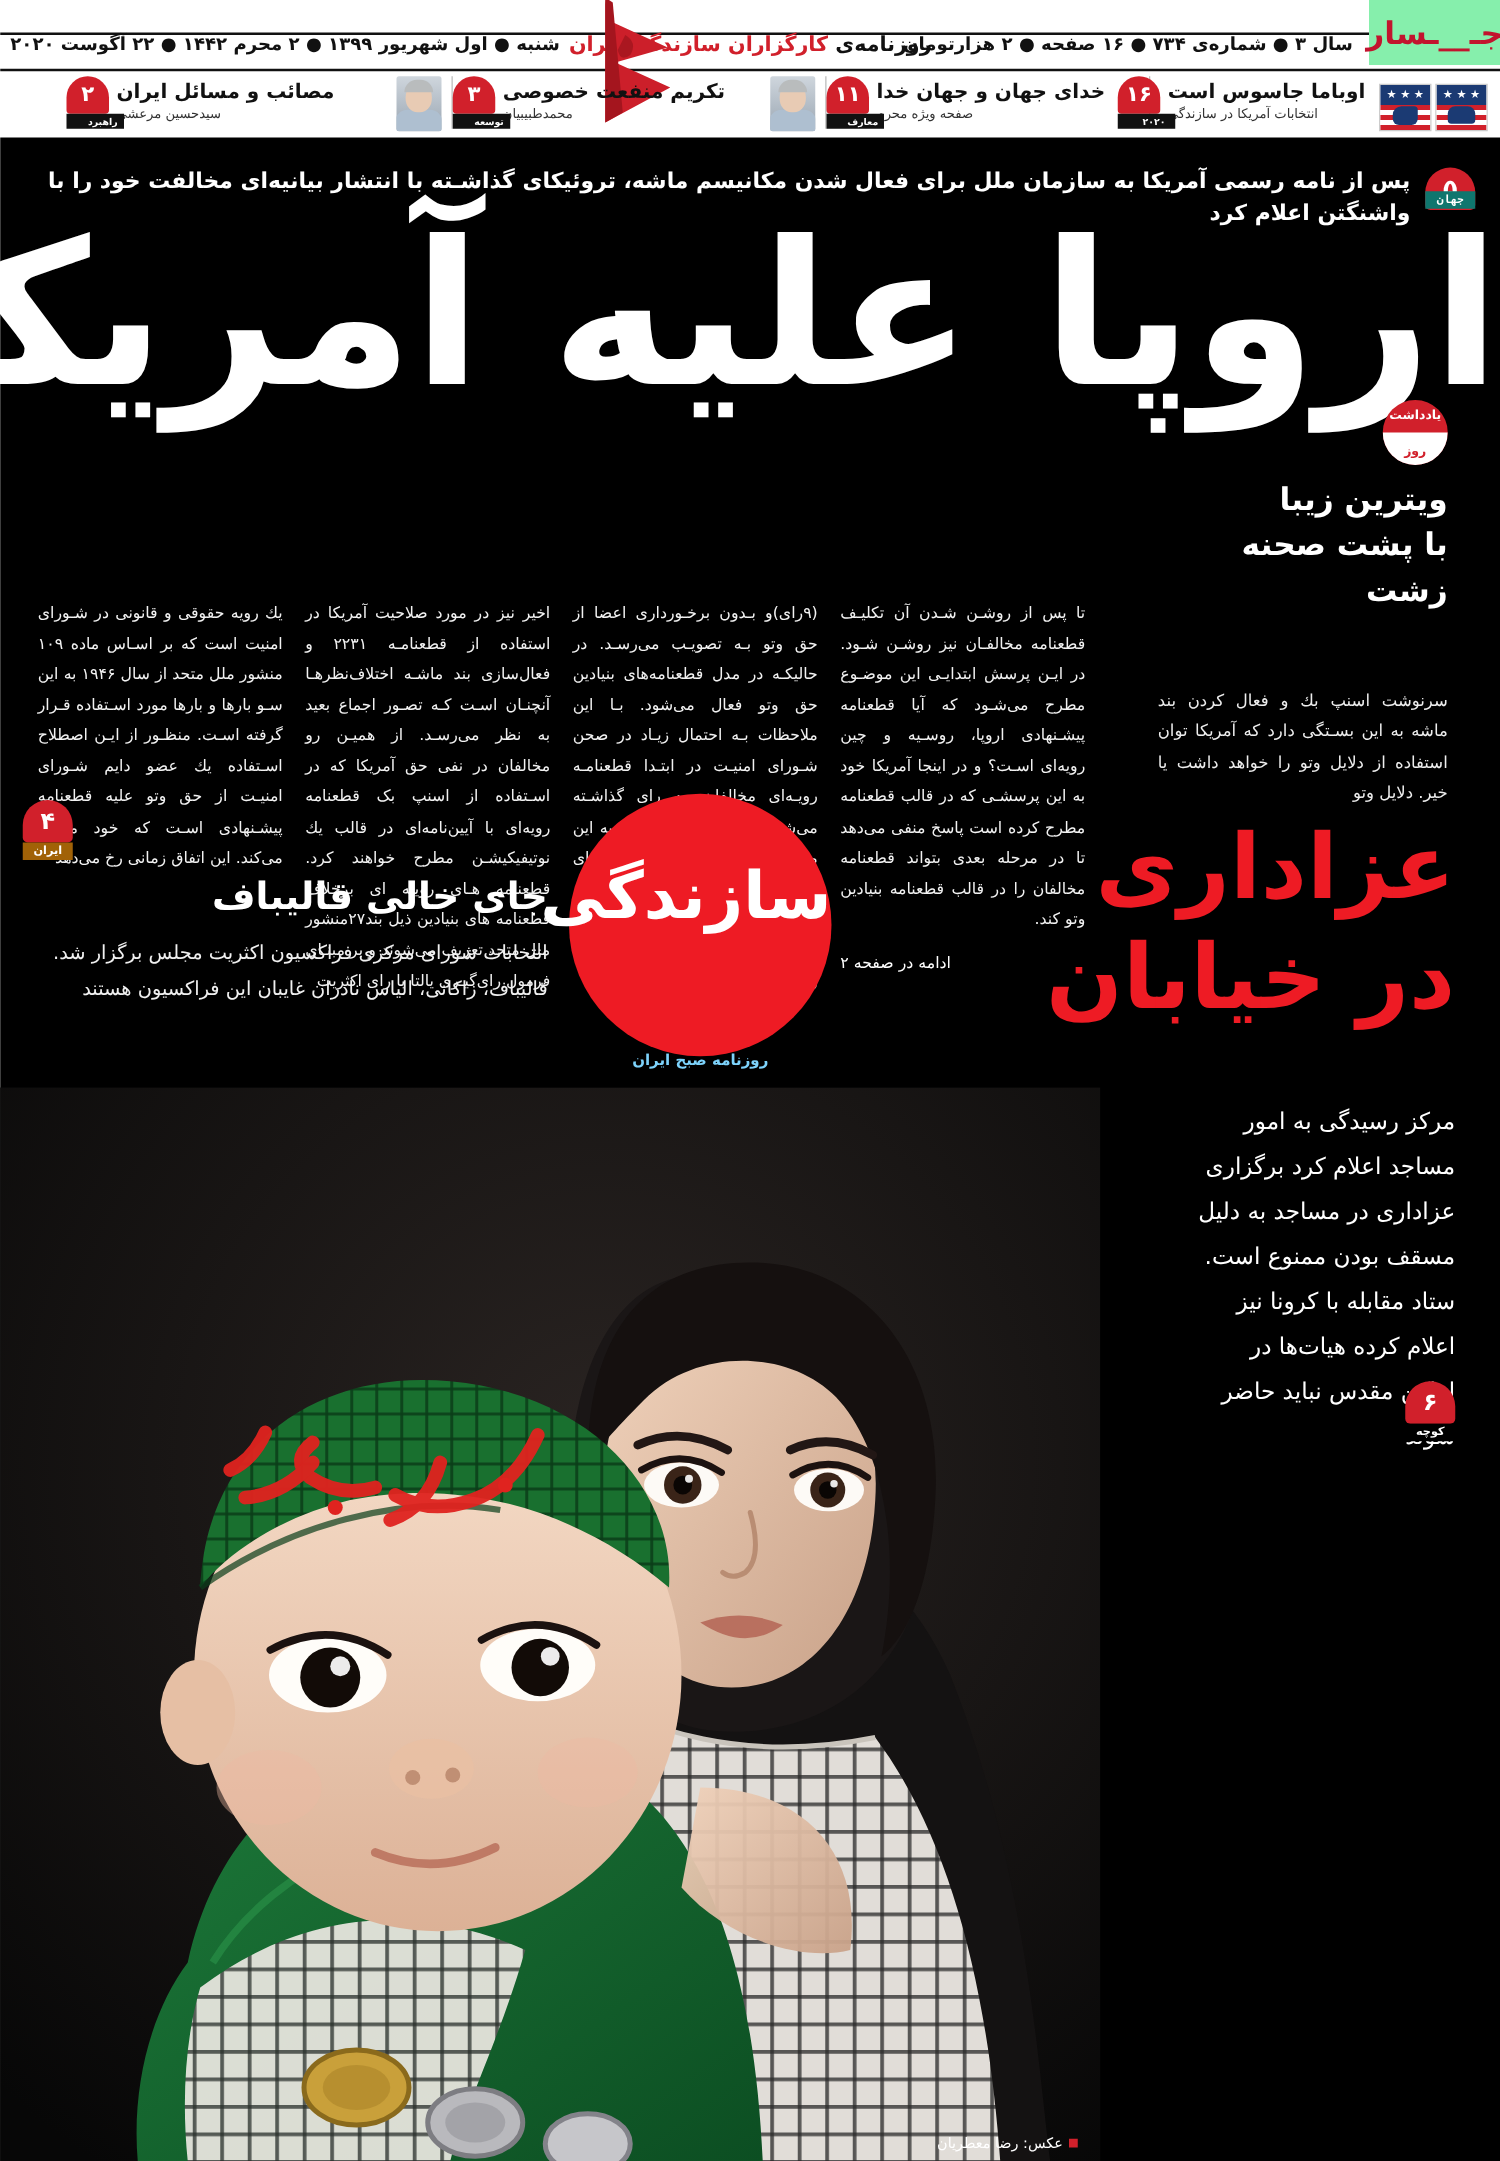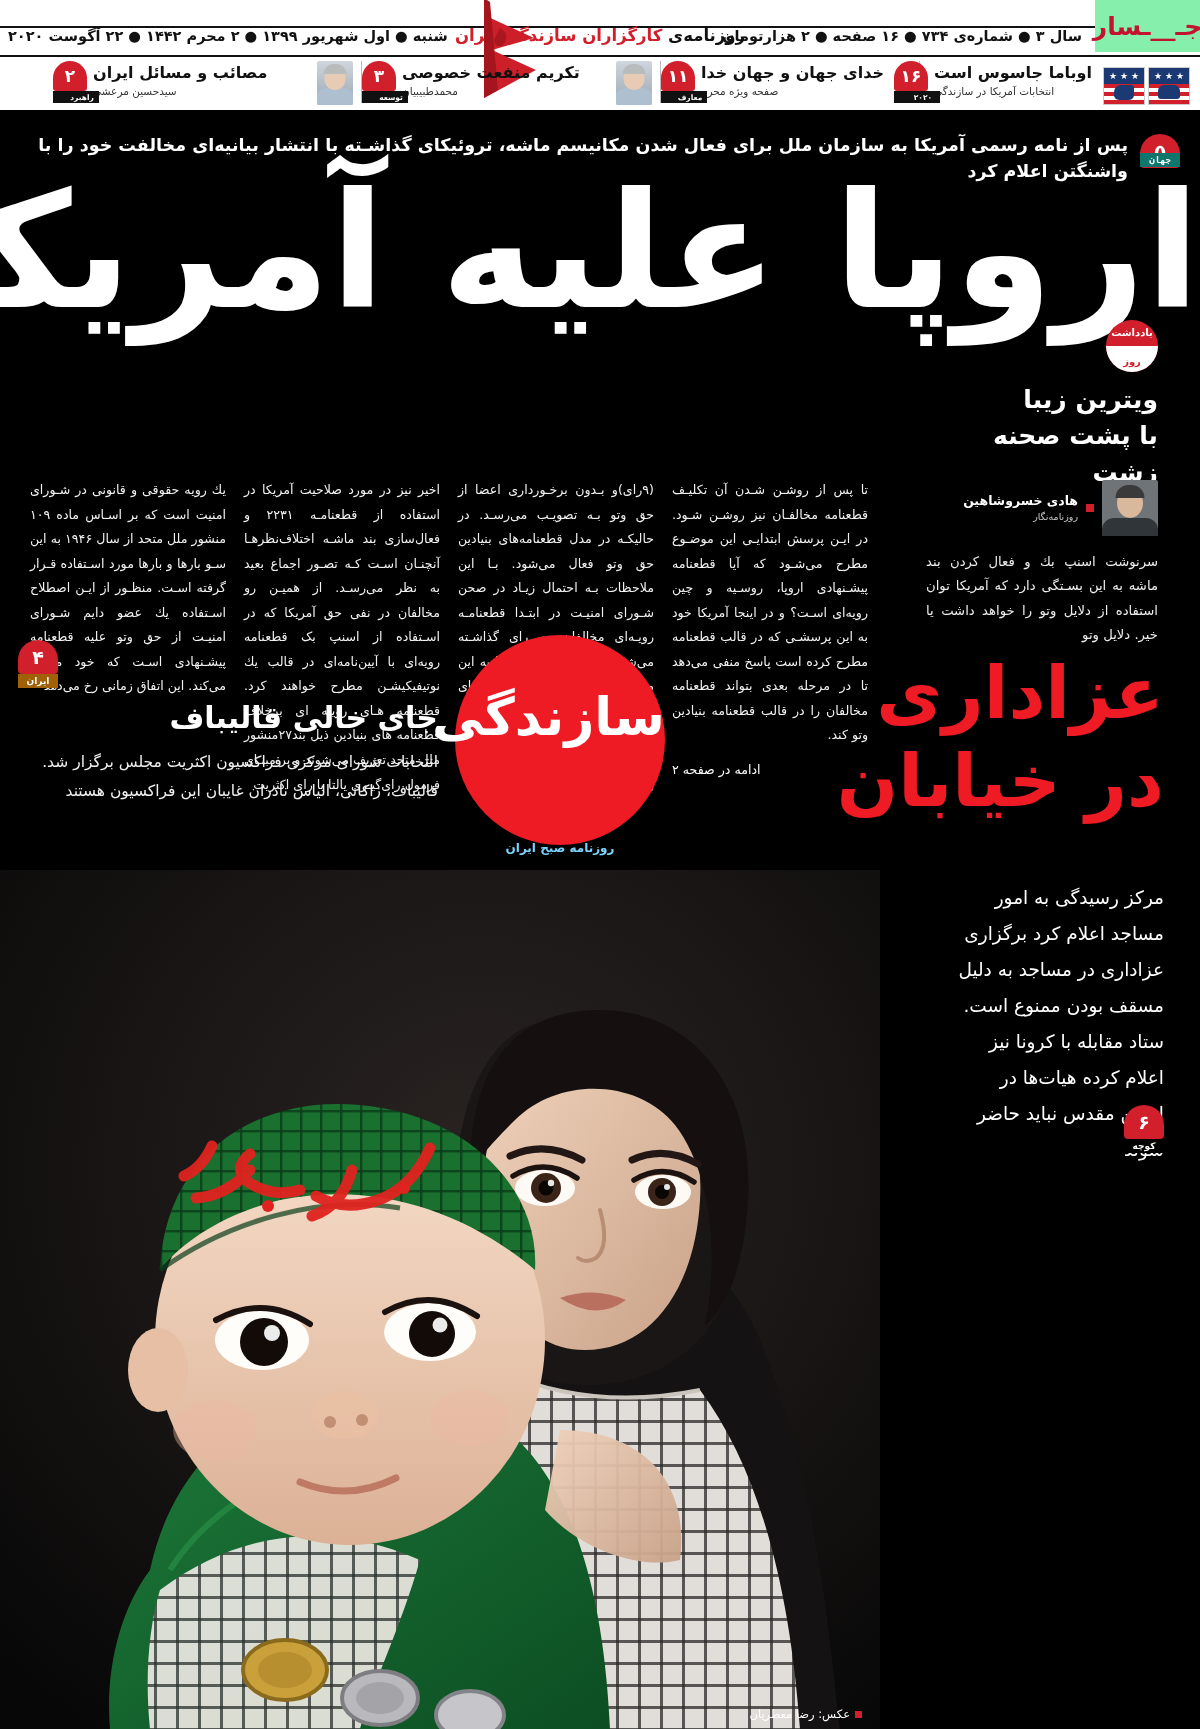--- a/index.html
+++ b/index.html
@@ -286,32 +286,20 @@
 
     <div class="hero-title">اروپا علیه آمریکا</div>
 
     <div class="note-badge">
       <div class="half"></div>
       <div class="l1">یادداشت</div>
       <div class="l2">روز</div>
     </div>
     <div class="note-title" style="white-space:pre-line;">ویترین زیبا
 با پشت صحنه زشت</div>
-    <div class="note-author">
-      <div class="ph">
-        <div class="b"></div>
-          <div class="f"></div>
-          <div class="h"></div>
-      </div>
-      <div class="red-tick"></div>
-      <div class="nm">
-        <span>هادی خسروشاهین</span>
-        <span class="role">روزنامه‌نگار</span>
-      </div>
-    </div>
     <div class="note-body">سرنوشت اسنپ بك و فعال کردن بند ماشه به این بسـتگی دارد که آمریکا توان استفاده از دلایل وتو را خواهد داشت یا خیر. دلایل وتو</div>
 
     <div class="cols">
       <div class="col">
         <span>تا پس از روشـن شـدن آن تکلیـف قطعنامه مخالفـان نیز روشـن شـود. در ایـن پرسش ابتدایـی این موضـوع مطرح می‌شـود که آیا قطعنامه پیشـنهادی اروپا، روسـیه و چین رویه‌ای اسـت؟ و در اینجا آمریکا خود به این پرسشـی که در قالب قطعنامه مطرح کرده است پاسخ منفی می‌دهد تا در مرحله بعدی بتواند قطعنامه مخالفان را در قالب قطعنامه بنیادین وتو کند.</span>
         <span class="cont">ادامه در صفحه ۲</span>
       </div>
       <div class="col">(۹رای)و بـدون برخـورداری اعضا از حق وتو بـه تصویـب می‌رسـد. در حالیکـه در مدل قطعنامه‌های بنیادین حق وتو فعال می‌شود. بـا این ملاحظات بـه احتمال زیـاد در صحن شـورای امنیـت در ابتـدا قطعنامـه رویـه‌ای مخالفان بـه رای گذاشـته می‌شود ولی پس از آن آمریکا به این موضوع اعتراض خواهد کرد و مدعای آن می‌شود که این موضوع بنیادین اسـت و نه رویـه‌ای.پس خواهان رای‌گیری در مورد یک پرسـش ابتدایی و مقدماتی می‌شود</div>
       <div class="col">اخیر نیز در مورد صلاحیت آمریکا در استفاده از قطعنامـه ۲۲۳۱ و فعال‌سازی بند ماشـه اختلاف‌نظرهـا آنچنـان اسـت کـه تصـور اجماع بعید به نظر می‌رسـد. از همیـن رو مخالفان در نفی حق آمریکا که در اسـتفاده از اسنپ بک قطعنامه رویه‌ای با آیین‌نامه‌ای در قالب یك نوتیفیکیشـن مطرح خواهند کرد. قطعنامه هـای رویـه ای برخلاف قطعنامه های بنیادین ذیل بند۲۷منشور ملل متحد تعریف می‌شوند و بر مبنـای فرمول رای‌گیـری یالتا با رای اکثریت</div>
       <div class="col">یك رویه حقوقی و قانونی در شـورای امنیت است که بر اسـاس ماده ۱۰۹ منشور ملل متحد از سال ۱۹۴۶ به این سـو بارها و بارها مورد اسـتفاده قـرار گرفته اسـت. منظـور از ایـن اصطلاح اسـتفاده یك عضو دایم شـورای امنیـت از حق وتو علیه قطعنامه پیشـنهادی اسـت که خود مطرح می‌کند. این اتفاق زمانی رخ می‌دهد</div>

